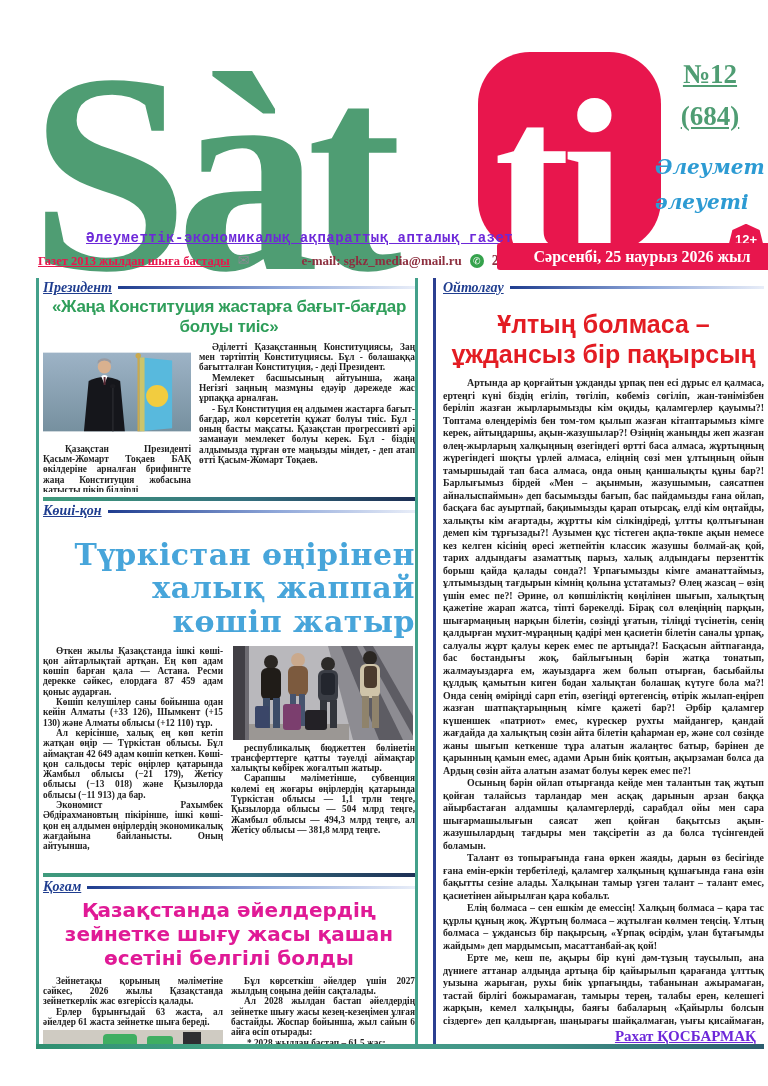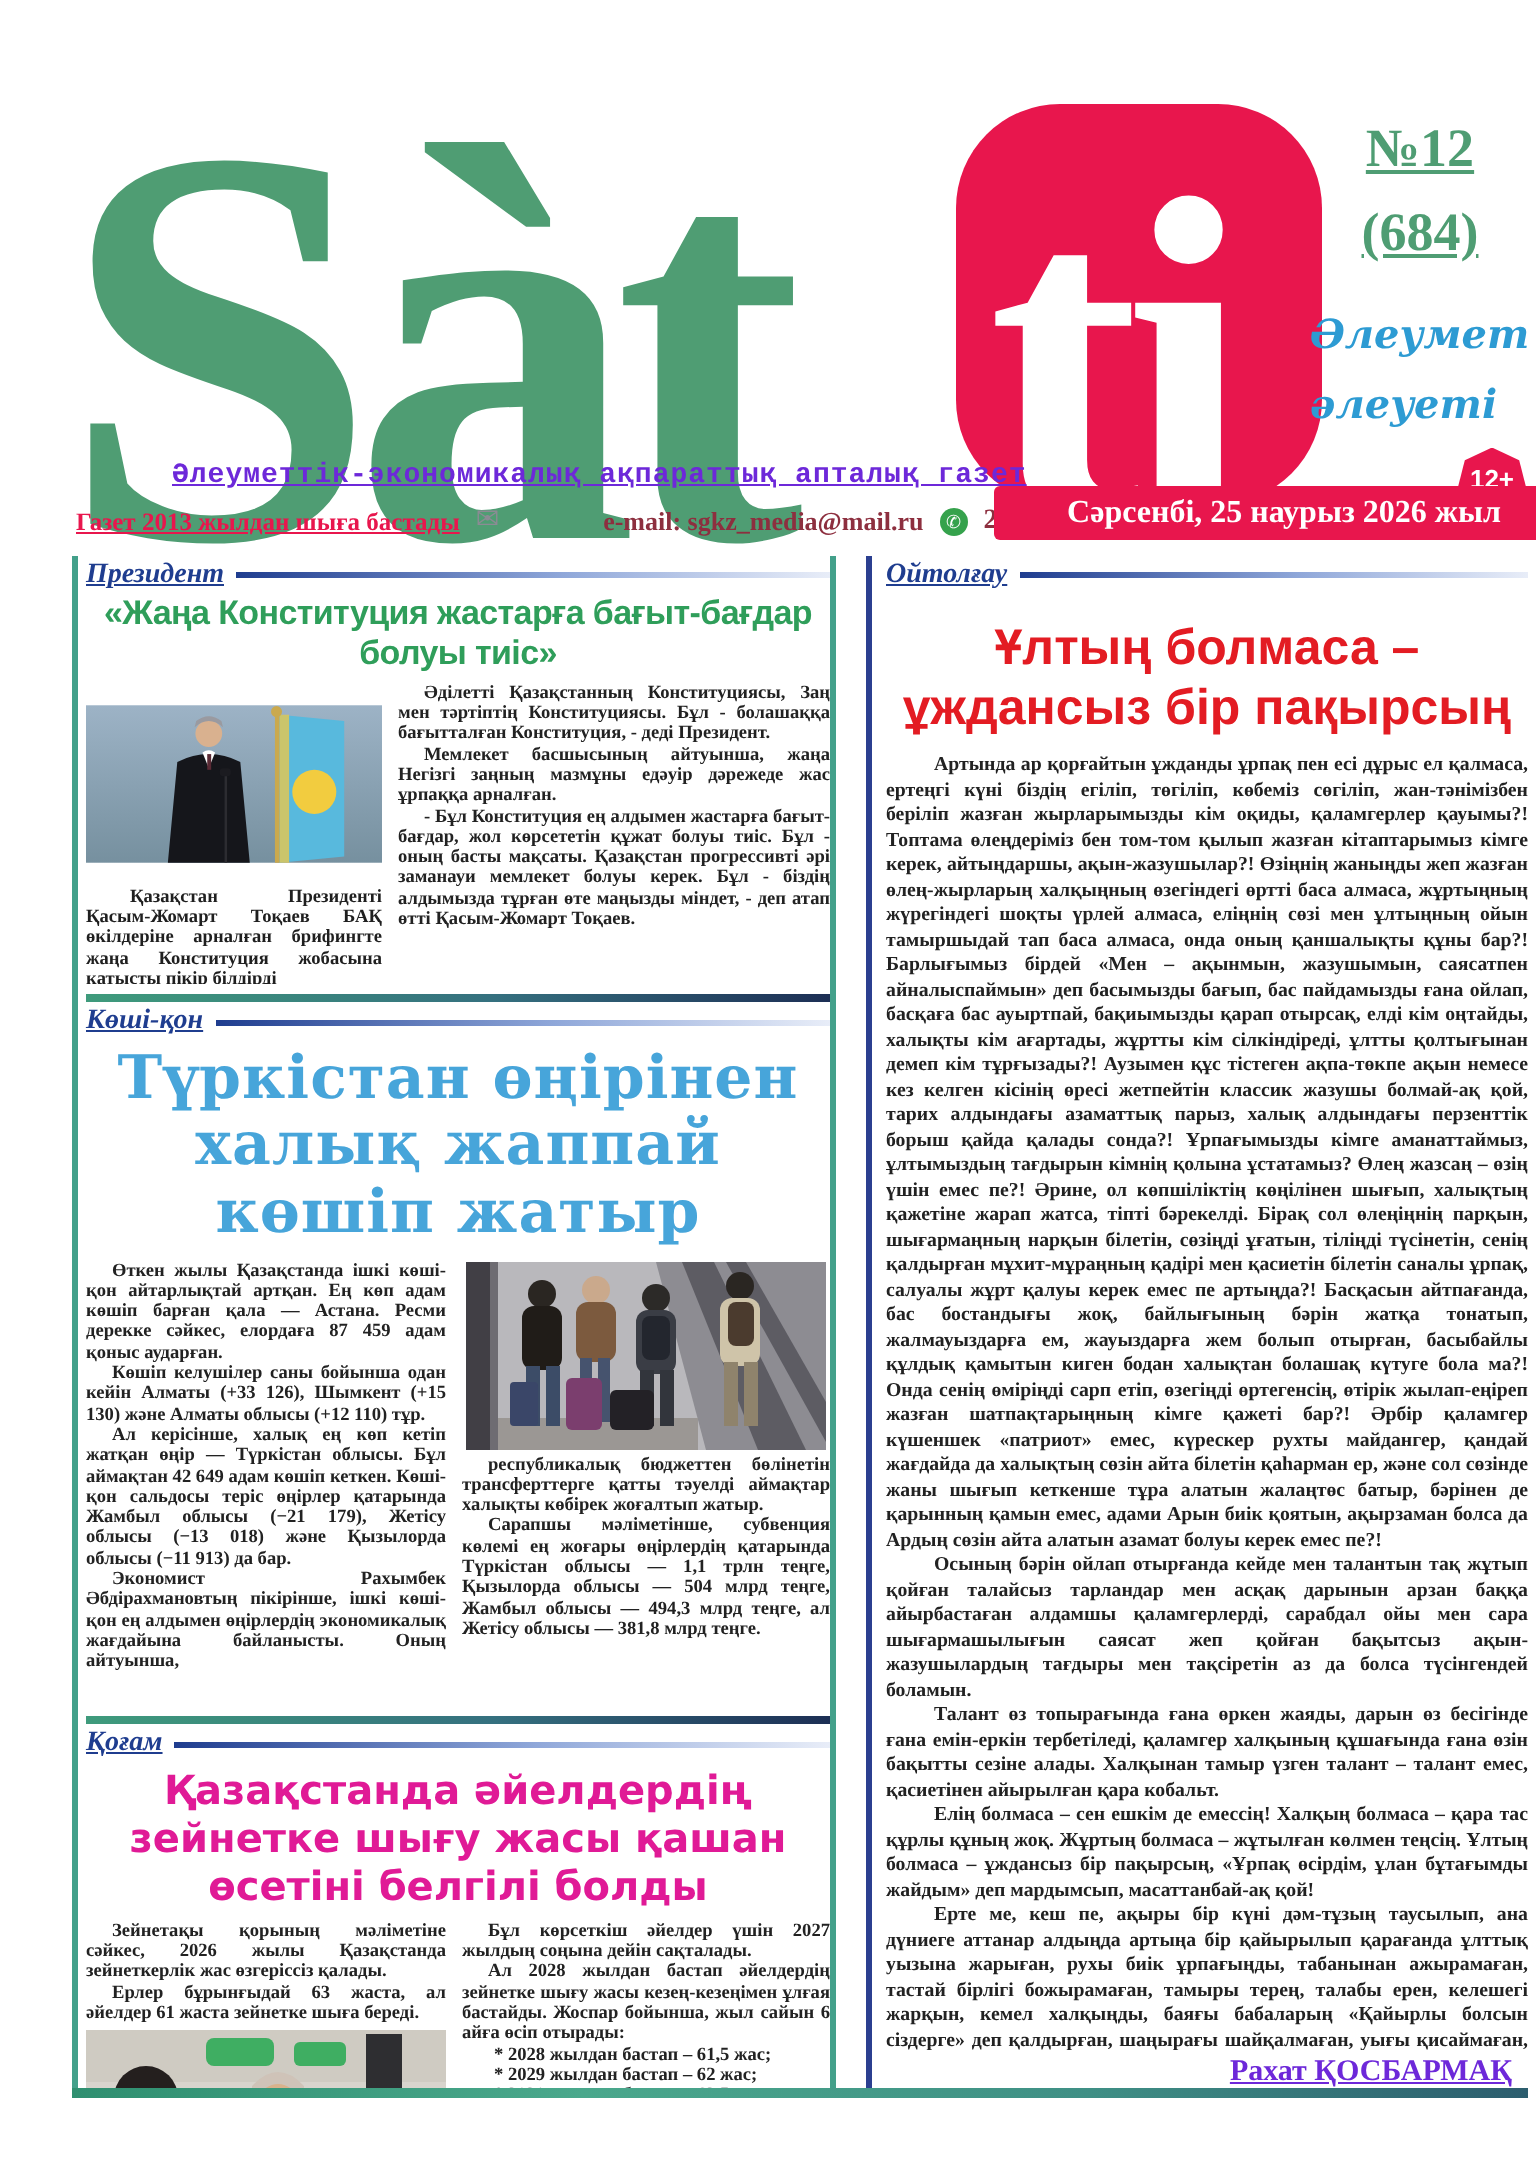--- a/index.html
+++ b/index.html
@@ -54,21 +54,21 @@
   .body-sm p{text-indent:13px;}
   .h1-green{margin:1px 0 4px 0;text-align:center;font-family:"Liberation Sans",sans-serif;
             font-weight:bold;font-size:17px;letter-spacing:-.3px;color:#2f9e5a;line-height:1.2;}
   .a1-body{display:flex;gap:8px;height:150px;overflow:hidden;}
   .a1-left{width:148px;}
   .photo{width:100%;display:block;}
   .caption{margin-top:2px;font-size:9.3px;line-height:10.3px;font-weight:bold;text-align:justify;}
   .caption .c1{text-indent:22px;}
   .caption .c2{text-indent:22px;}
   .a1-right{flex:1;}
-  .h2-blue{margin:3px 0 7px 0;text-align:center;font-family:"DejaVu Serif",serif;font-weight:bold;
+  .h2-blue{margin:18px 0 7px 0;text-align:right;font-family:"DejaVu Serif",serif;font-weight:bold;
            font-size:30px;line-height:1.12;color:#47a5da;letter-spacing:.5px;}
   .a2-body{display:flex;gap:8px;height:222px;overflow:hidden;}
   .a2-left{width:180px;}
   .a2-right{flex:1;}
   .a2-right .body-sm{margin-top:3px;}
   .h3-pink{margin:2px 0 5px 0;text-align:center;font-family:"DejaVu Sans",sans-serif;font-weight:bold;
            font-size:20px;line-height:1.22;color:#e01a96;}
   .a3-body{display:flex;gap:8px;height:205px;overflow:hidden;}
   .a3-left{width:180px;}
   .a3-right{flex:1;}

